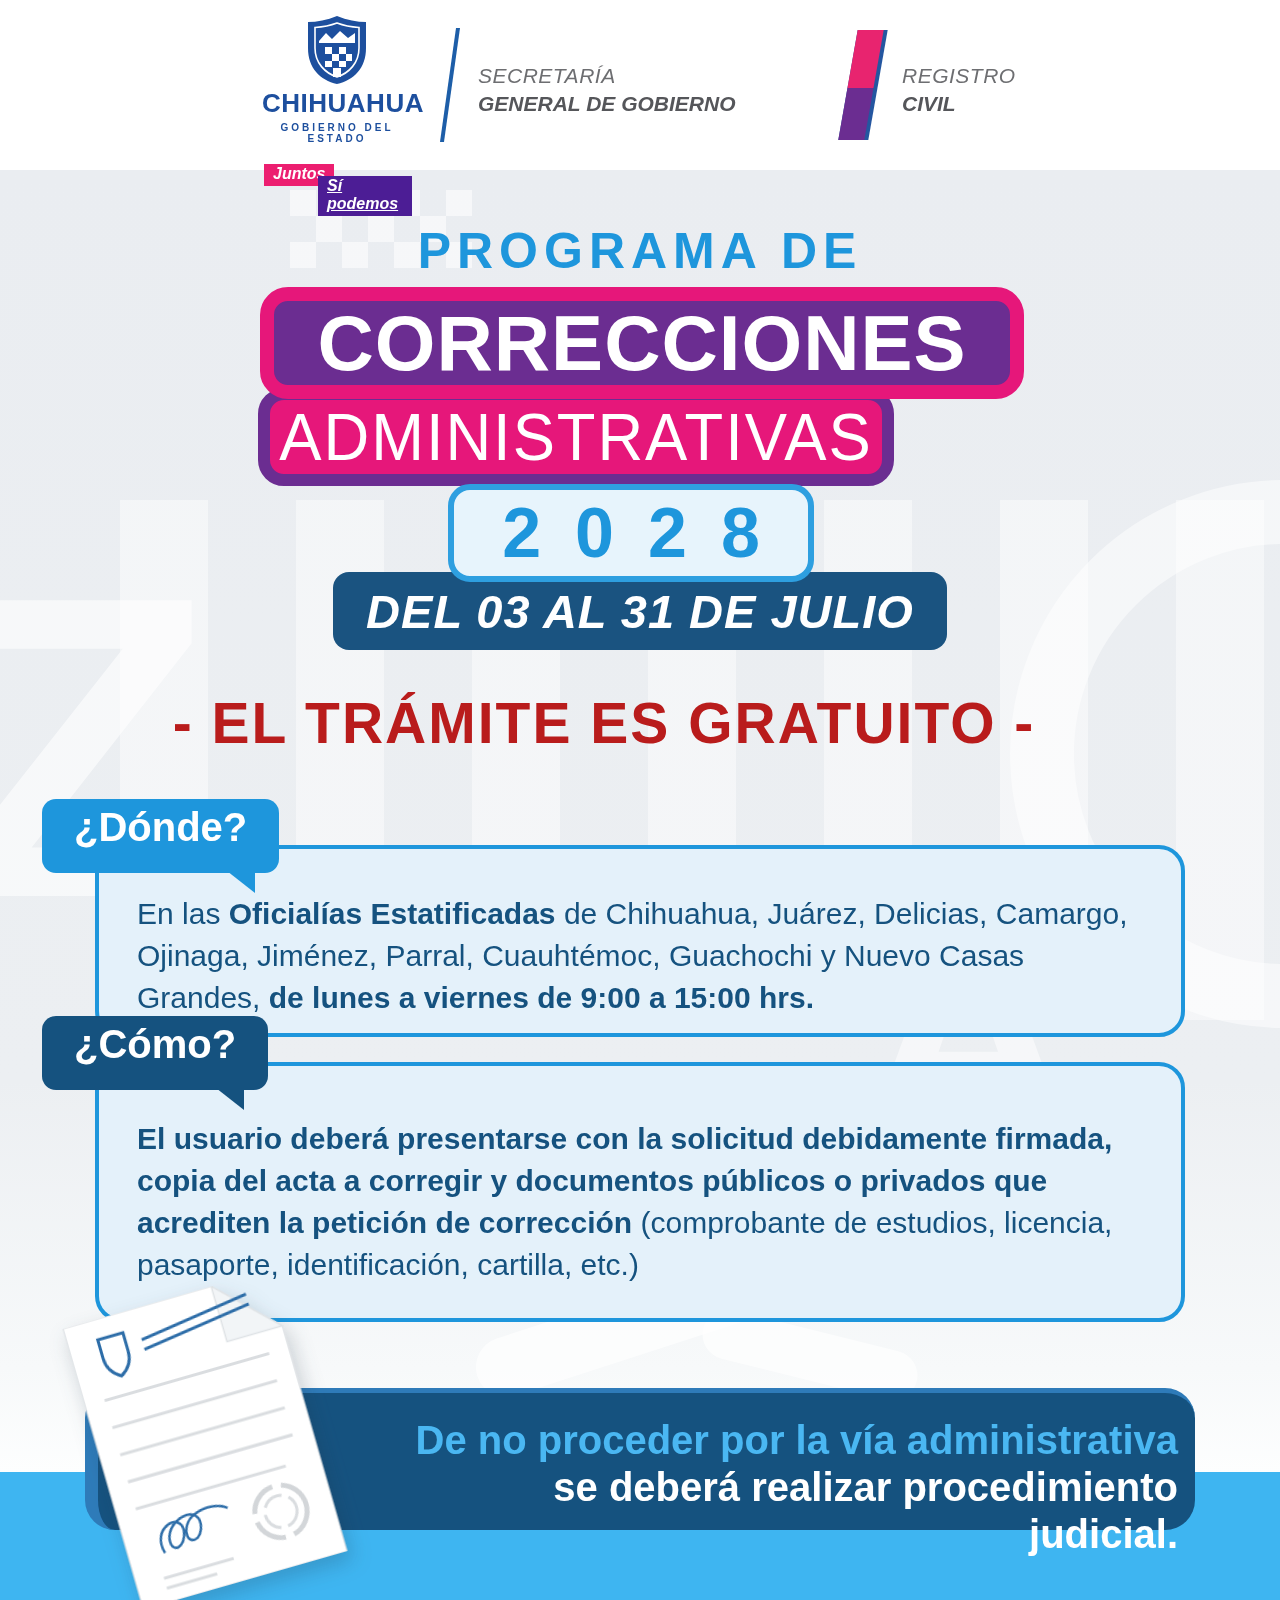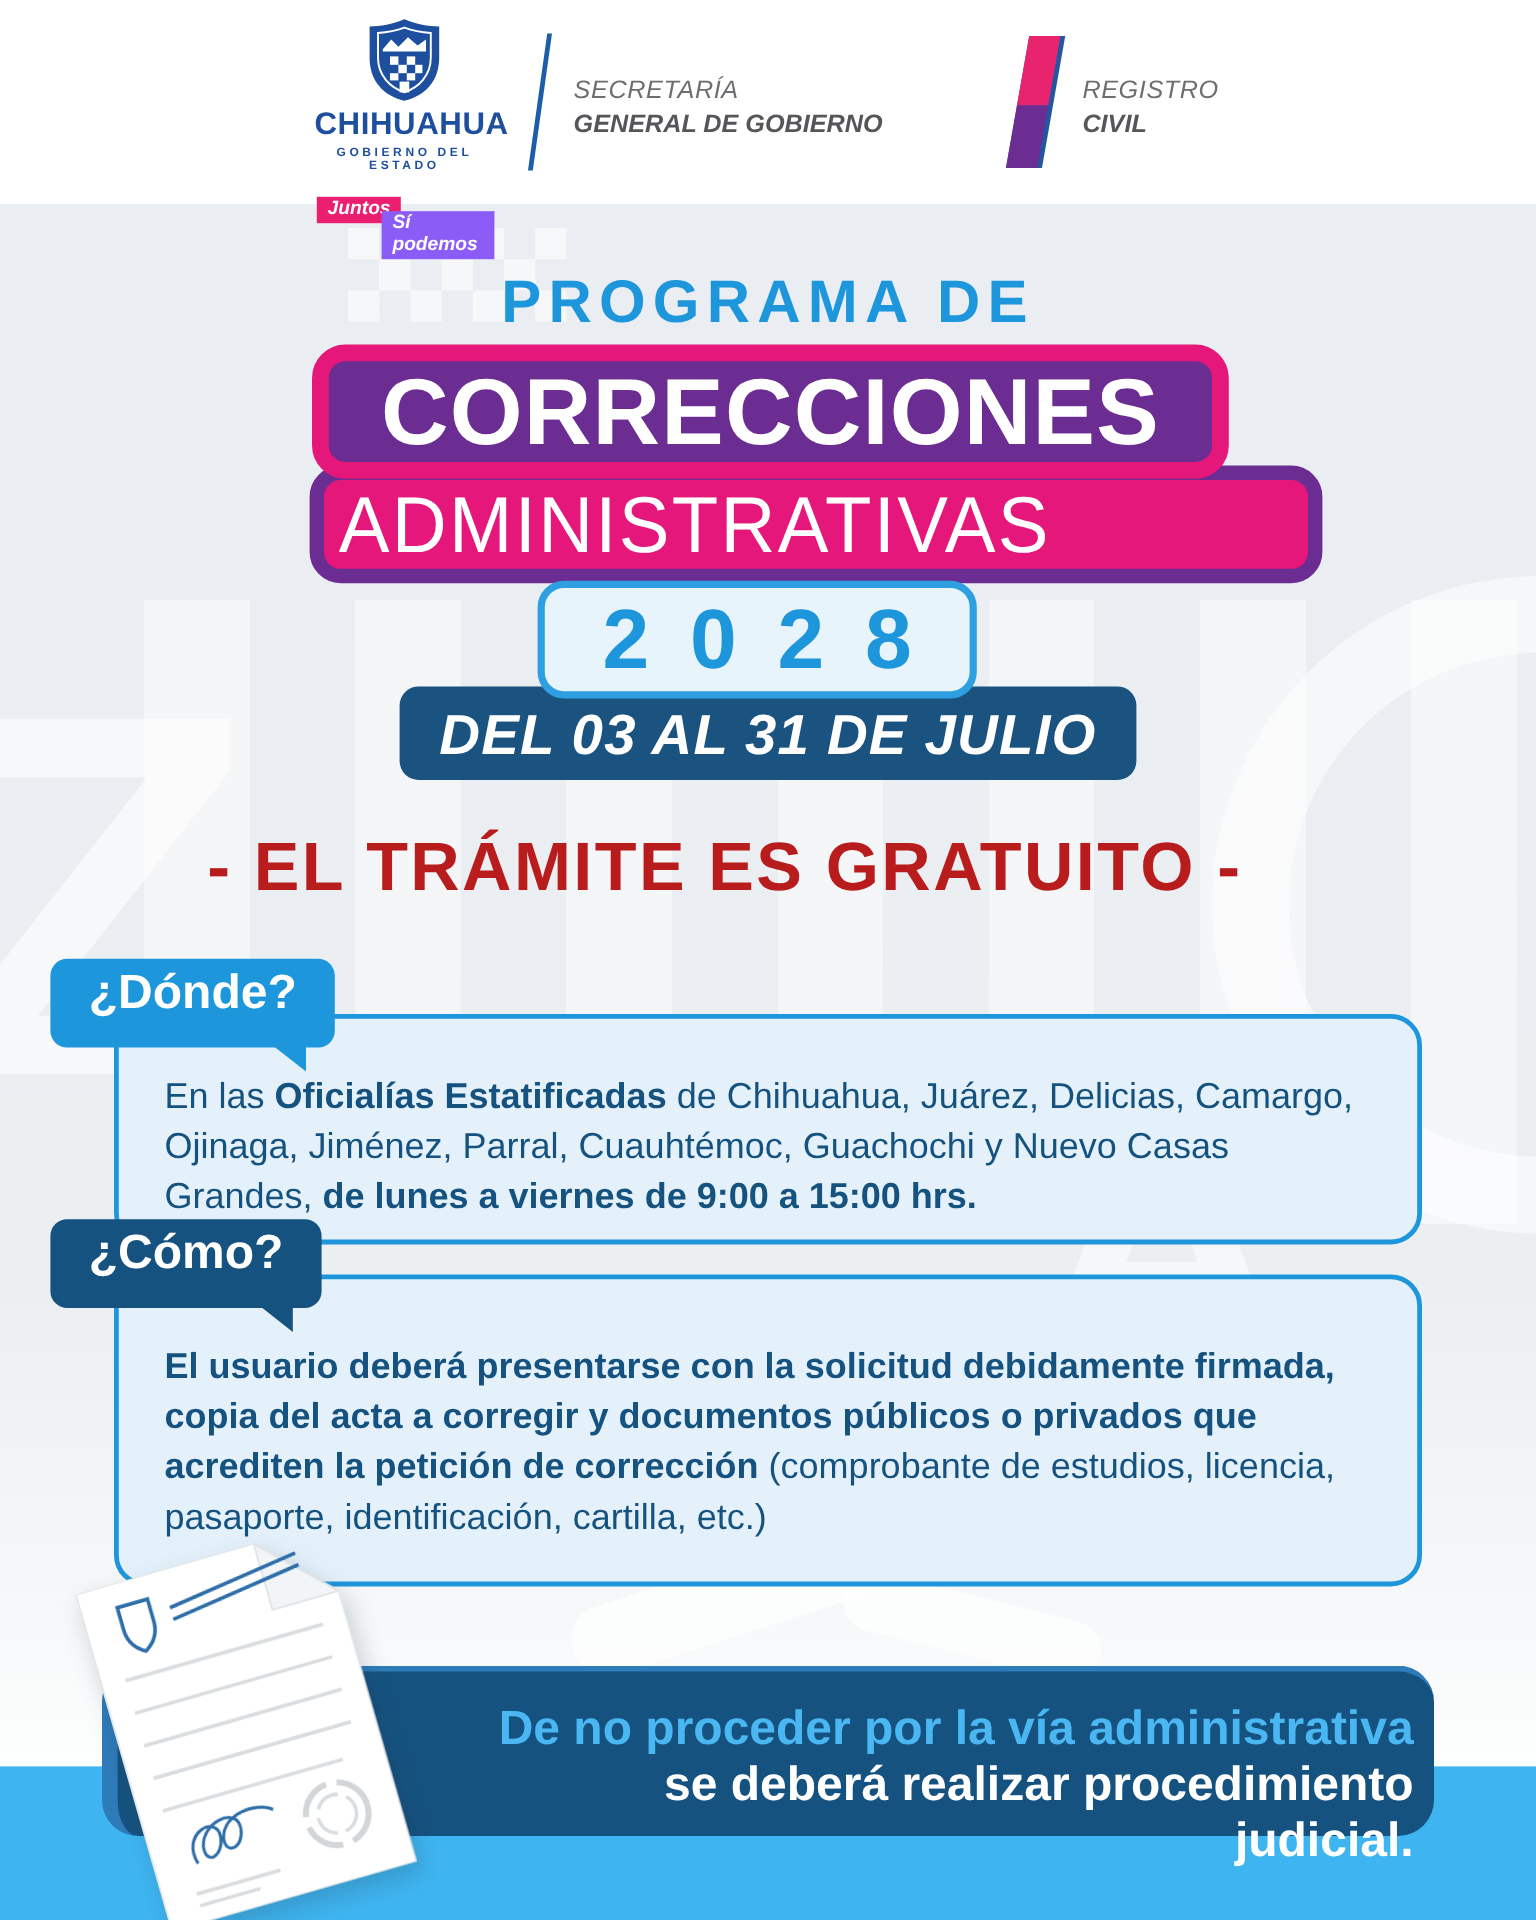--- a/index.html
+++ b/index.html
@@ -8,21 +8,21 @@
   
   .header{position:absolute;top:0;left:0;width:1280px;height:170px;background:#fff;z-index:6;}
   .logo-block{position:absolute;left:262px;top:14px;width:150px;text-align:center;}
   .logo-shield{display:block;margin:0 auto;}
   .logo-name{font-size:26px;font-weight:bold;color:#1D4F9E;letter-spacing:.5px;margin-top:2px;}
   .logo-sub{font-size:10px;font-weight:bold;color:#1D4F9E;letter-spacing:3px;margin-top:3px;}
   .badges{position:relative;text-align:left;margin-top:20px;height:40px;}
   .badge{display:inline-block;color:#fff;font-style:italic;font-weight:bold;font-size:16px;
          padding:1px 9px 3px;position:absolute;}
   .badge-1{background:#EC1E70;left:2px;top:0;}
-  .badge-2{background:#8b5cf6;left:56px;top:12px;}
+  .badge-2{background:#4c1d95;left:56px;top:12px;text-decoration:underline;}
   .slash-divider{position:absolute;left:448px;top:28px;width:4px;height:114px;background:#1D5EA8;
                  transform:skewX(-8deg);}
   .dept{position:absolute;color:#6D6E71;font-style:italic;}
   .dept-secretaria{left:478px;top:64px;}
   .dept-registro{left:902px;top:64px;}
   .dept .l1{font-size:21px;letter-spacing:.5px;}
   .dept .l2{font-size:21px;font-weight:bold;color:#55565A;margin-top:4px;}
   .reg-slash{position:absolute;left:848px;top:30px;width:30px;height:110px;transform:skewX(-10deg);
              background:#2456A0;}
   .reg-slash .half{position:absolute;left:0;width:26px;}
@@ -45,23 +45,23 @@
   
   .band{position:absolute;top:1472px;left:0;width:1280px;height:128px;background:#3EB5F1;}
   .content{position:absolute;top:0;left:0;width:1280px;height:1600px;z-index:3;}
   
   .kicker{position:absolute;top:222px;left:0;width:1280px;text-align:center;
           font-size:50px;font-weight:bold;letter-spacing:6px;color:#1E96DC;}
   .title-main{position:absolute;left:248px;top:287px;width:764px;height:112px;box-sizing:border-box;
           background:#6B2D91;border:14px solid #E6177A;border-radius:28px;z-index:2;
           display:flex;align-items:center;justify-content:center;margin-left:12px;}
   .title-main span{color:#fff;font-size:78px;font-weight:bold;letter-spacing:1px;}
-  .title-sub{position:absolute;left:258px;top:388px;width:844px;height:98px;box-sizing:border-box;
+  .title-sub{position:absolute;left:258px;top:388px;width:636px;height:98px;box-sizing:border-box;
           background:#E6177A;border:12px solid #6B2D91;border-radius:26px;z-index:1;
-          display:flex;align-items:center;}
+          display:flex;align-items:center;justify-content:center;}
   .title-sub span{color:#fff;font-size:66px;letter-spacing:2px;display:inline-block;transform:scaleX(.96);}
   .year-box{position:absolute;left:448px;top:484px;width:366px;height:98px;box-sizing:border-box;
           background:#E7F4FC;border:6px solid #2E9FE0;border-radius:22px;z-index:2;
           display:flex;align-items:center;justify-content:center;}
   .year-box span{color:#1E96DC;font-size:70px;font-weight:bold;letter-spacing:34px;margin-right:-34px;}
   .dates-box{position:absolute;left:333px;top:572px;width:614px;height:78px;background:#1A5380;
           border-radius:16px;z-index:1;display:flex;align-items:center;justify-content:center;}
   .dates-box span{color:#fff;font-size:47px;font-weight:bold;font-style:italic;letter-spacing:1px;}
   .free-note{position:absolute;top:690px;left:0;width:1208px;text-align:center;
           color:#b91c1c;font-size:57px;font-weight:bold;letter-spacing:2px;}

